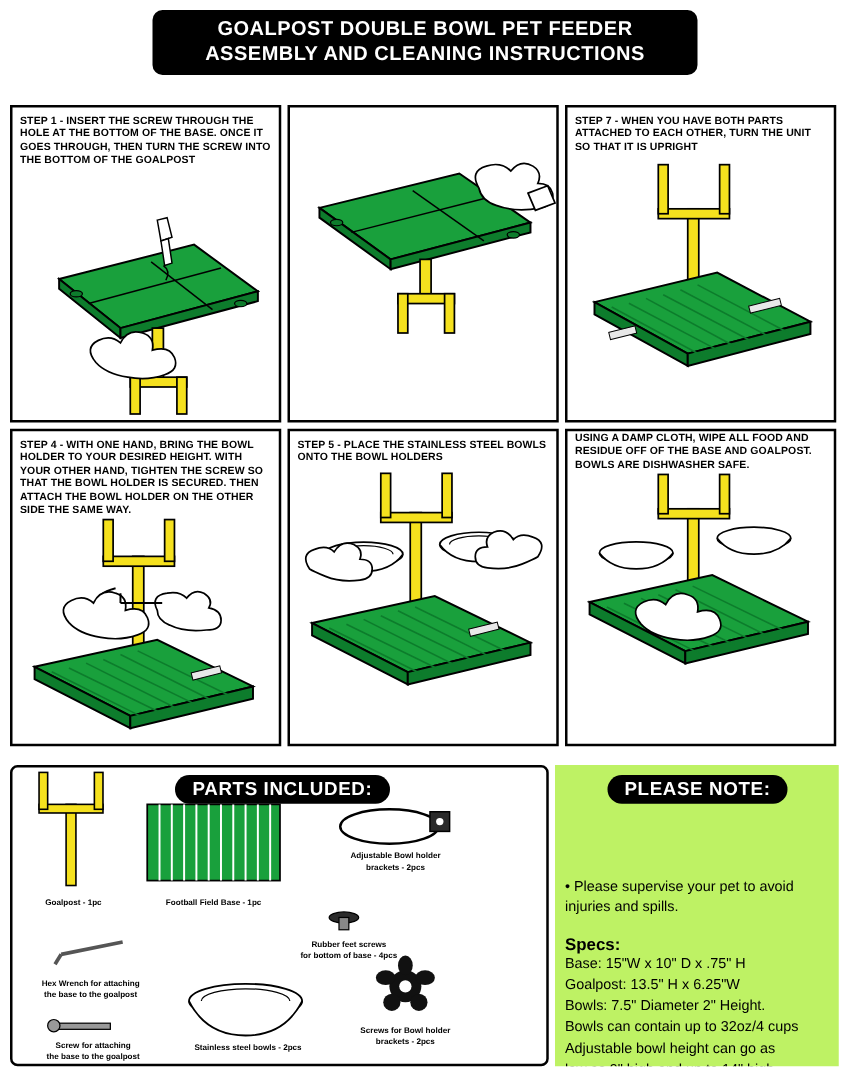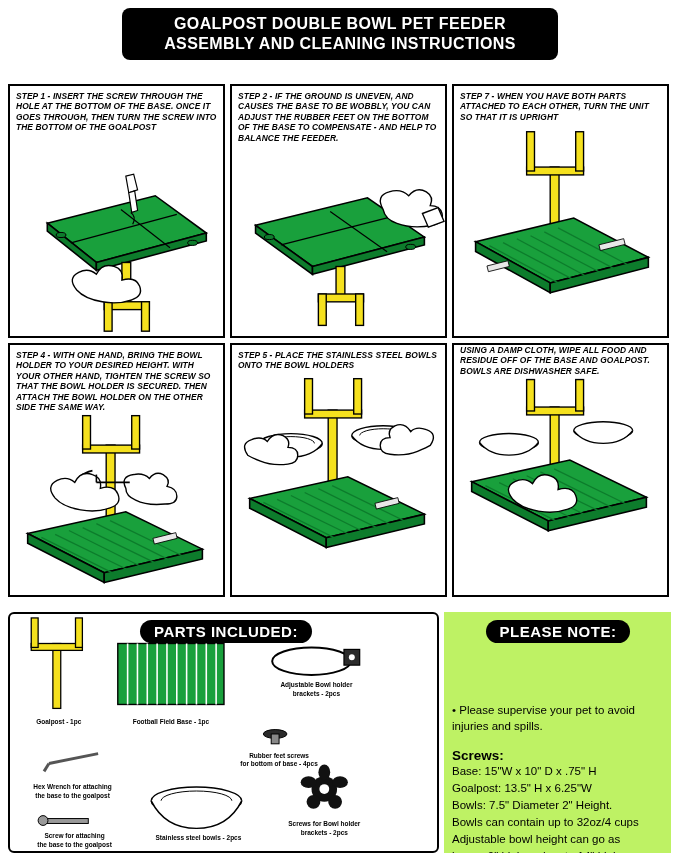--- a/index.html
+++ b/index.html
@@ -19,21 +19,21 @@
     background:#000;color:#fff;border-radius:8px;
     display:flex;flex-direction:column;align-items:center;justify-content:center;
     text-align:center;
   }
   .title-bar .line{
     font-size:16px;font-weight:bold;letter-spacing:0.4px;line-height:20px;
   }
 
   
   .steps{
-    position:absolute;left:8px;top:84px;width:663px;height:520px;font-style:italic;
+    position:absolute;left:8px;top:84px;width:663px;height:520px;
   }
   .step{
     position:absolute;
     border:2px solid #000;
     box-sizing:border-box;
     background:#fff;
     overflow:hidden;
   }
   .step .txt{
     font-size:8.4px;font-weight:bold;line-height:10.4px;
@@ -109,21 +109,20 @@
         <path d="M123 77 q6 4 2 12" fill="none" stroke="#000" stroke-width="1.2"></path>
 
         <path d="M72 268 " fill="none"></path>
         <g transform="translate(62,128)">
           <path d="M6 28 q-10 -12 2 -18 q10 -5 18 2 q6 -12 18 -8 q10 3 8 14 q14 -4 18 6 q4 10 -8 14 q-14 5 -30 2 q-18 -3 -26 -12 z" fill="#fff" stroke="#000" stroke-width="1.4"></path>
         </g>
       </svg>
     </div>
 
     <div class="step" id="step2">
-      <div class="txt">STEP 2 - IF THE GROUND IS UNEVEN, AND CAUSES THE BASE TO BE WOBBLY, YOU CAN ADJUST THE RUBBER FEET ON THE BOTTOM OF THE BASE TO COMPENSATE - AND HELP TO BALANCE THE FEEDER.</div>
       <svg viewBox="0 0 217 190" width="213" height="190">
         <polygon points="24,80 138,52 196,92 82,122" fill="#19a03c" stroke="#000" stroke-width="1.6"></polygon>
         <polygon points="24,80 82,122 82,130 24,88" fill="#0d7c2c" stroke="#000" stroke-width="1.6"></polygon>
         <polygon points="82,122 196,92 196,100 82,130" fill="#0d7c2c" stroke="#000" stroke-width="1.6"></polygon>
         <line x1="50" y1="100" x2="164" y2="71" stroke="#000" stroke-width="1.2"></line>
         <line x1="100" y1="66" x2="158" y2="107" stroke="#000" stroke-width="1.2"></line>
         <ellipse cx="38" cy="92" rx="5" ry="2.6" fill="#0d7c2c" stroke="#000" stroke-width="1"></ellipse>
         <ellipse cx="182" cy="102" rx="5" ry="2.6" fill="#0d7c2c" stroke="#000" stroke-width="1"></ellipse>
 
         <rect x="106" y="122" width="9" height="34" fill="#f5e11e" stroke="#000" stroke-width="1.4"></rect>
@@ -341,21 +340,21 @@
       <text class="cap" x="318" y="225">brackets - 2pcs</text>
     </svg>
   </div>
 
   <div class="note-panel">
     <div class="note-head" style="text-align:center;">
       <span class="pill">PLEASE NOTE:</span>
     </div>
     <div class="note-body">
       <div class="note-bullet">• Please supervise your pet to avoid injuries and spills.</div>
-      <div class="specs-title">Screws:</div>
+      <div class="specs-title">Specs:</div>
       <div class="spec-line">Base: 15"W x 10" D x .75" H</div>
       <div class="spec-line">Goalpost: 13.5" H x 6.25"W</div>
       <div class="spec-line">Bowls:  7.5" Diameter 2" Height.</div>
       <div class="spec-line">Bowls can contain up to 32oz/4 cups</div>
       <div class="spec-line">Adjustable bowl height can go as</div>
       <div class="spec-line">low as 9" high and up to 14" high</div>
     </div>
   </div>
 
 </div>

